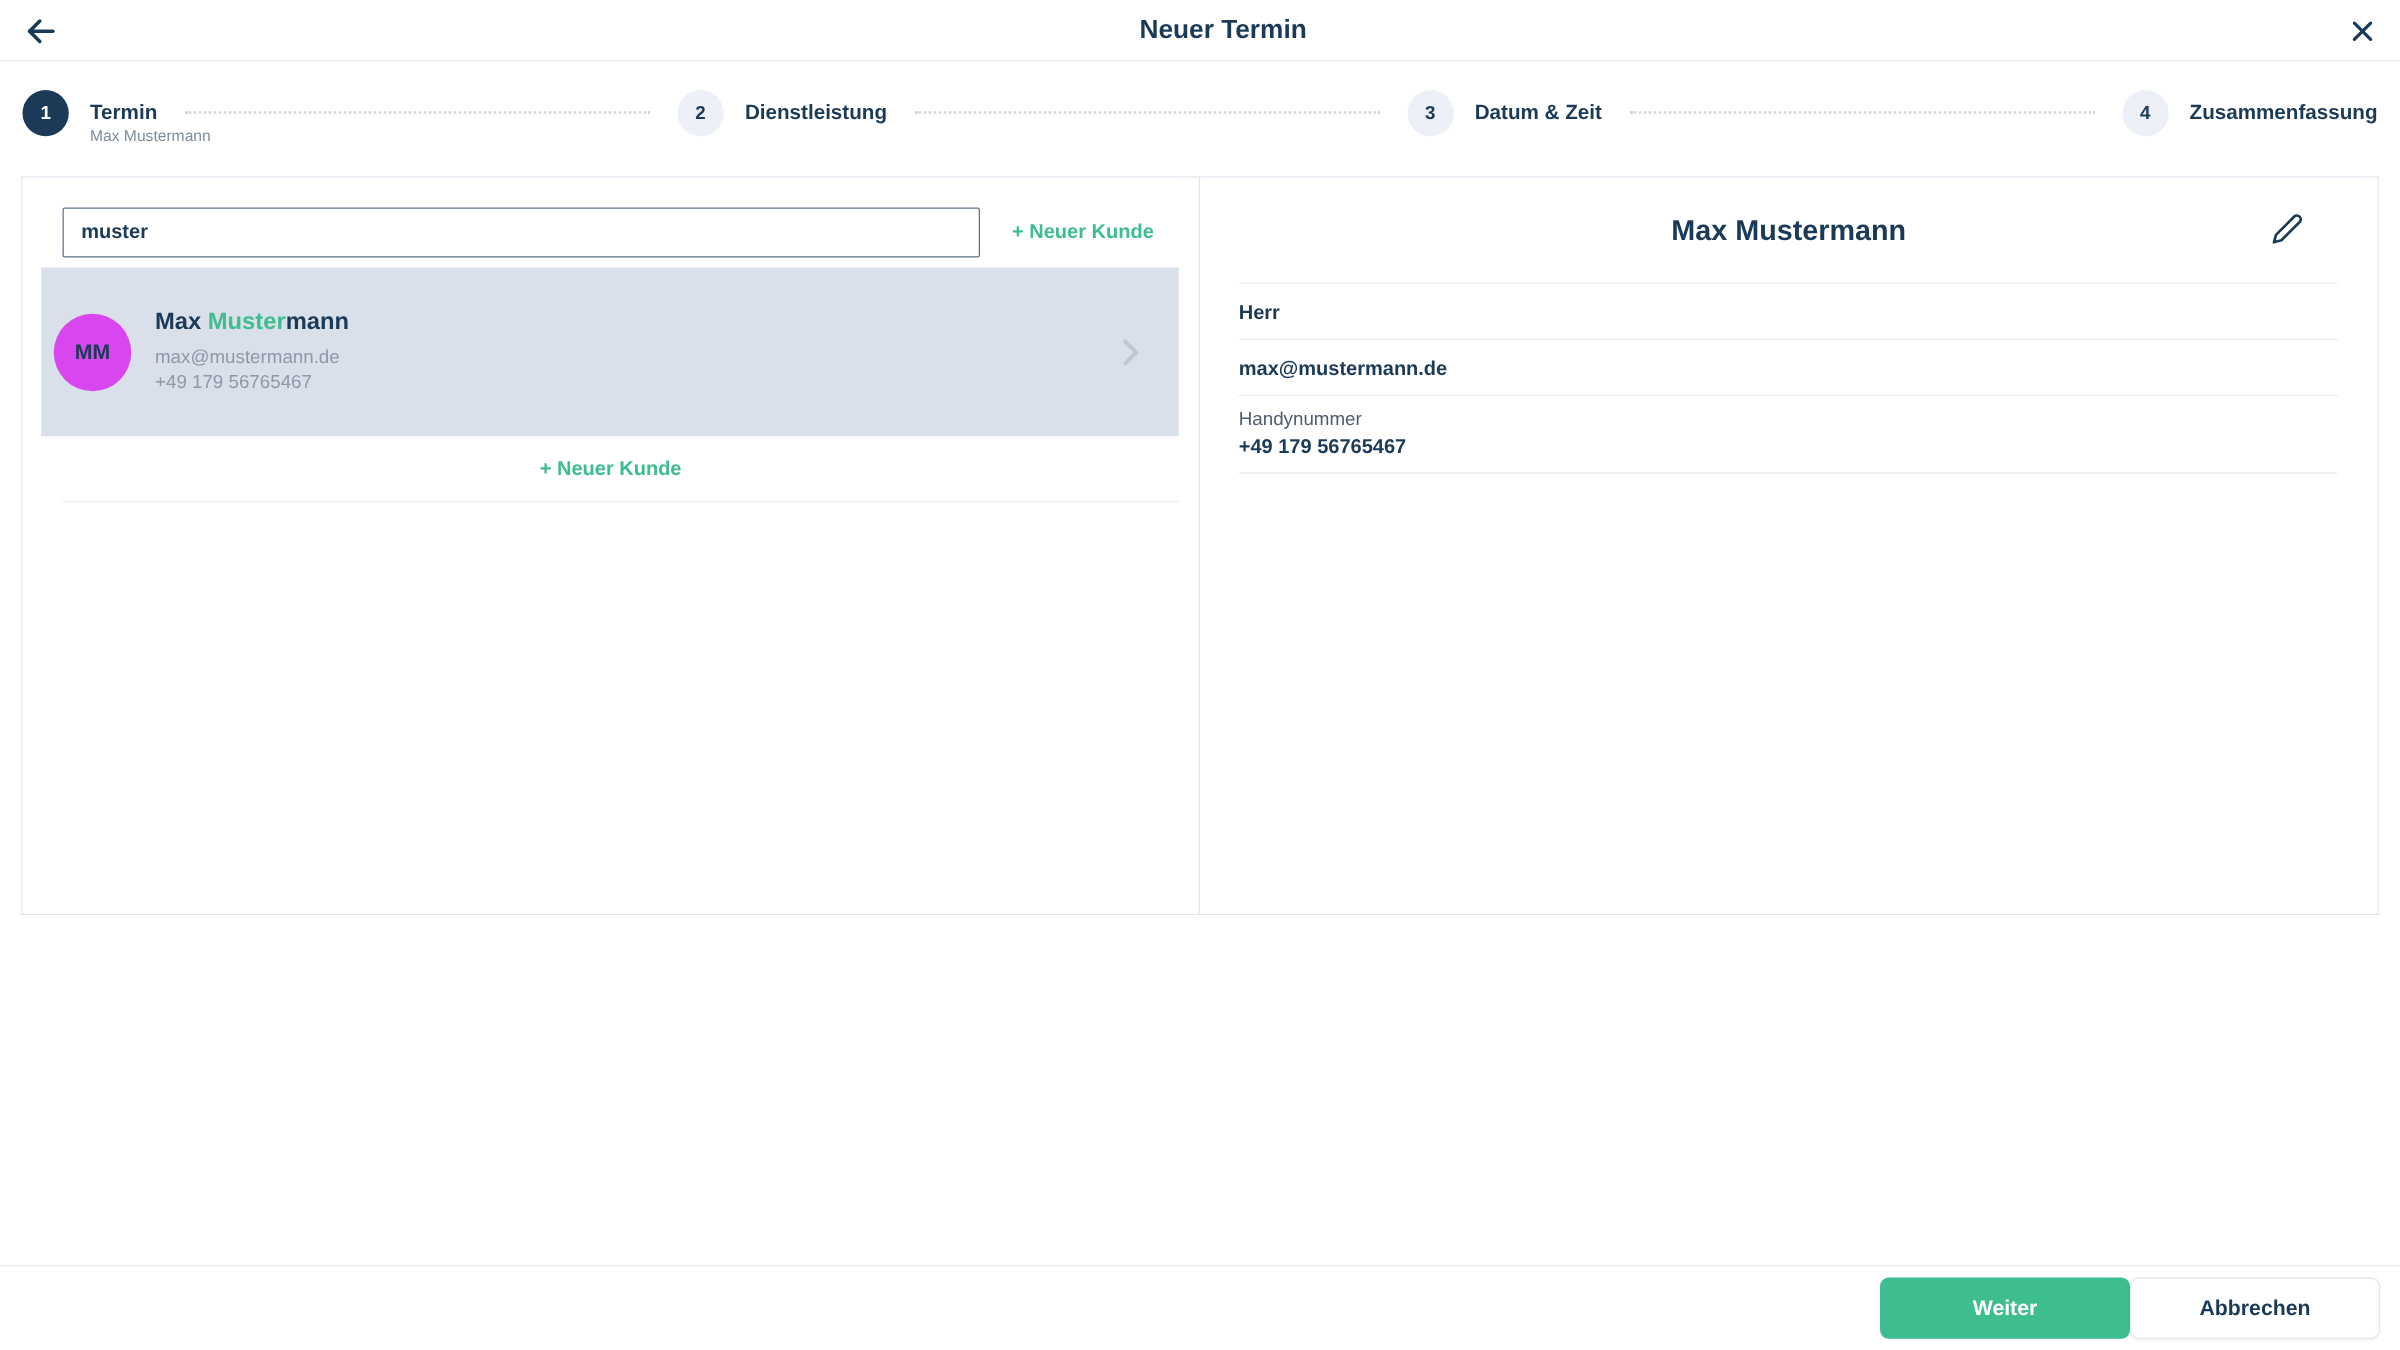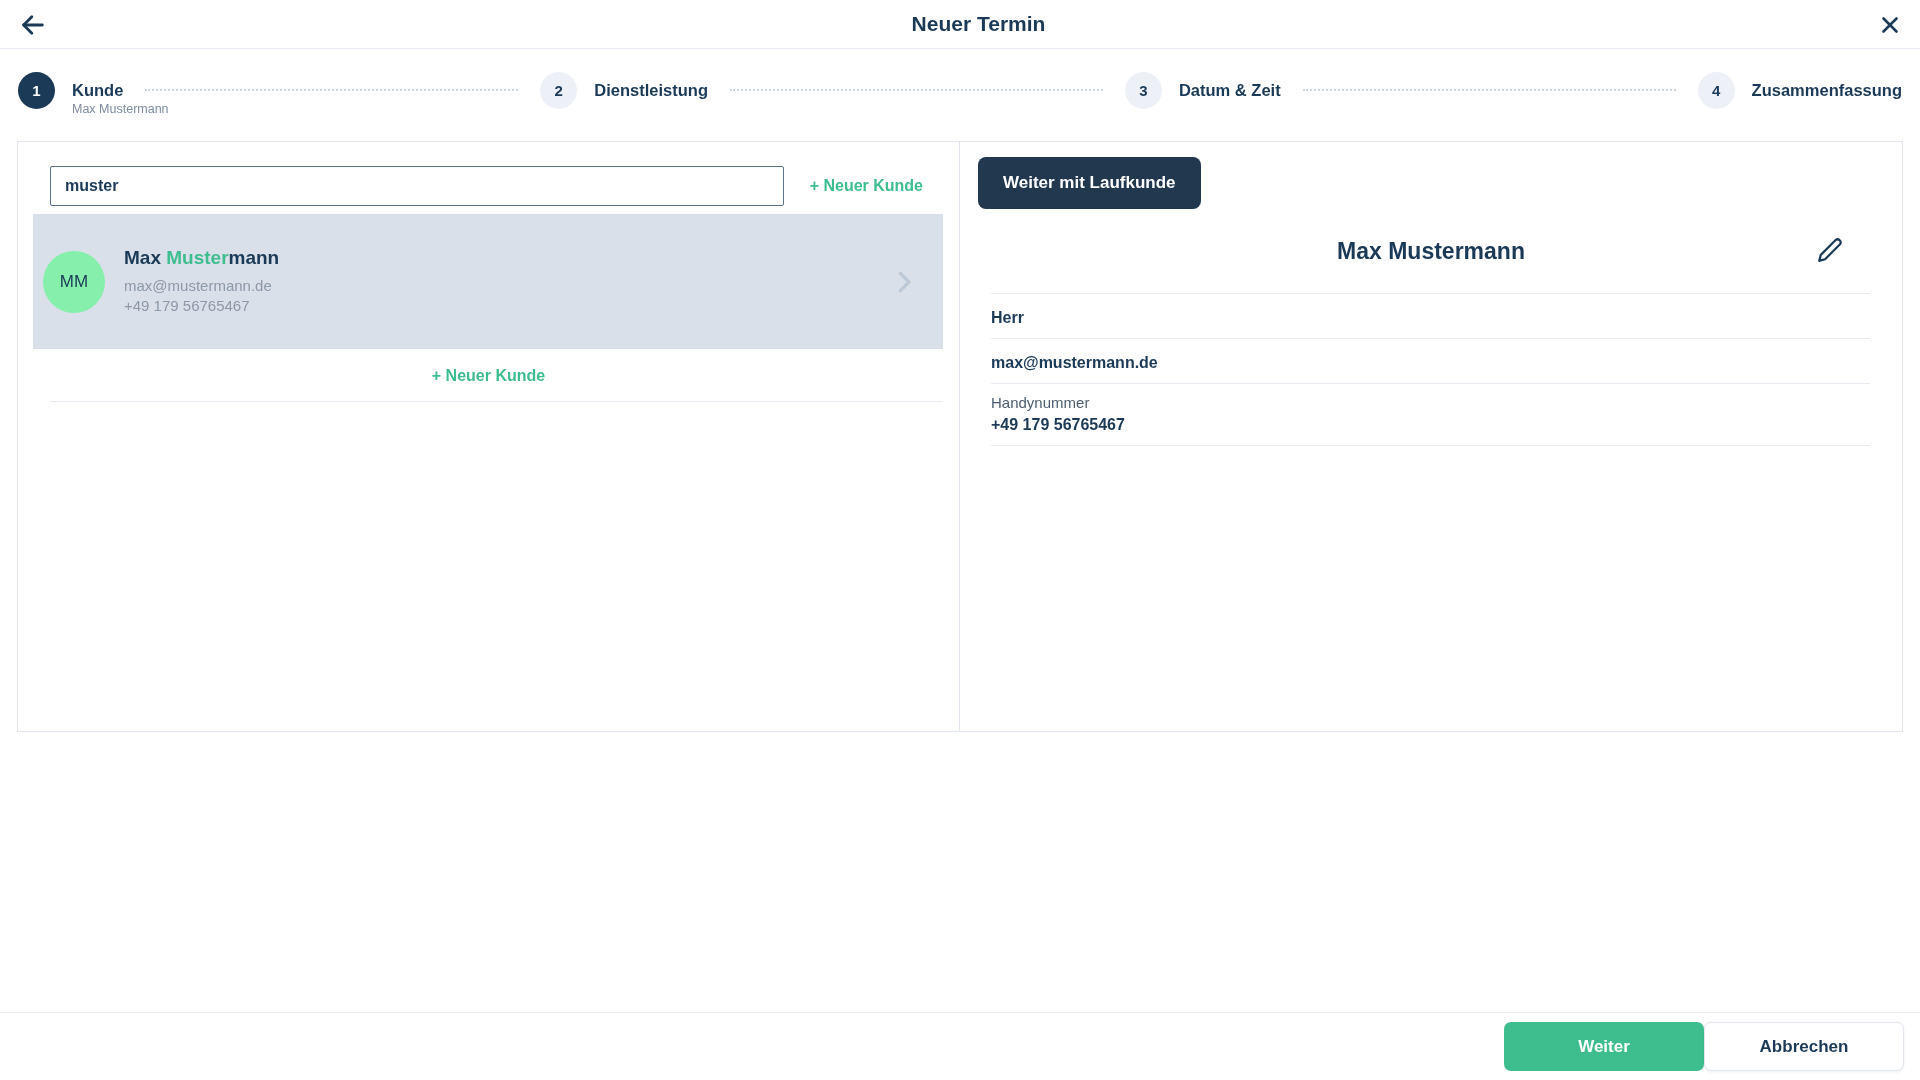--- a/index.html
+++ b/index.html
@@ -38,22 +38,22 @@
 
   
   .search-row { display:flex; align-items:center; margin:24px 30px 0 32px; }
   .search-input { flex:1 1 auto; height:40px; border:1px solid #5d7389; border-radius:2px;
                   padding:0 14px; font-family:inherit; font-size:16px; font-weight:700;
                   color:#1b3a57; outline:none; background:#fff; min-width:0; }
   .new-customer-top { flex:0 0 auto; margin-left:20px; background:none; border:none; cursor:pointer;
                       font-family:inherit; font-size:16px; font-weight:700; color:#3ebd8e; white-space:nowrap; }
   .result-item { margin:8px 16px 0 15px; height:135px; background:#d9e0e9; display:flex;
                  align-items:center; padding:0 18px 0 10px; cursor:pointer; }
-  .avatar { width:62px; height:62px; border-radius:50%; background:#86efac; display:flex;
-            align-items:center; justify-content:center; font-size:17px; font-weight:400;
+  .avatar { width:62px; height:62px; border-radius:50%; background:#d946ef; display:flex;
+            align-items:center; justify-content:center; font-size:17px; font-weight:700;
             color:#1b3a57; flex:0 0 auto; }
   .result-text { margin-left:19px; flex:1 1 auto; }
   .result-name { font-size:19px; font-weight:700; color:#1b3a57; margin-bottom:7px; }
   .result-name .hl { color:#3ebd8e; }
   .result-sub { font-size:15px; color:#8d98a9; line-height:20px; }
   .result-chevron { color:#bdc9d6; flex:0 0 auto; margin-right:6px; }
   .new-customer-bottom { display:block; margin:17px auto 0; background:none; border:none; cursor:pointer;
                          font-family:inherit; font-size:16px; font-weight:700; color:#3ebd8e; }
   .left-divider { margin:15px 16px 0 32px; border-bottom:1px solid #e7ebf2; }
 
@@ -103,21 +103,21 @@
           <line x1="6" y1="6" x2="18" y2="18"></line>
         </svg>
       </span>
     </button>
   </div>
 
   <div class="stepper">
     <div class="step">
       <div class="step-circle active">1</div>
       <div class="step-label-wrap">
-        <div class="step-label">Kunde</div>
+        <div class="step-label">Termin</div>
         <div class="step-sublabel">Max Mustermann</div>
       </div>
     </div>
     <div class="leader"></div>
     <div class="step">
       <div class="step-circle inactive">2</div>
       <div class="step-label-wrap">
         <div class="step-label">Dienstleistung</div>
       </div>
     </div>
@@ -157,21 +157,20 @@
             <polyline points="9 5 16 12 9 19"></polyline>
           </svg>
         </span>
       </div>
 
       <button class="new-customer-bottom">+ Neuer Kunde</button>
       <div class="left-divider"></div>
     </div>
 
     <div class="panel-right">
-      <button class="walkin-btn">Weiter mit Laufkunde</button>
 
       <div class="detail-header">
         <div class="detail-name">Max Mustermann</div>
         <button class="icon-btn edit-btn">
           <span>
             <svg width="26" height="26" viewBox="0 0 24 24" fill="none" stroke="currentColor" stroke-width="2" stroke-linecap="round" stroke-linejoin="round">
               <path d="M17 3a2.83 2.83 0 0 1 4 4L7.5 20.5 2 22l1.5-5.5L17 3z"></path>
             </svg>
           </span>
         </button>

